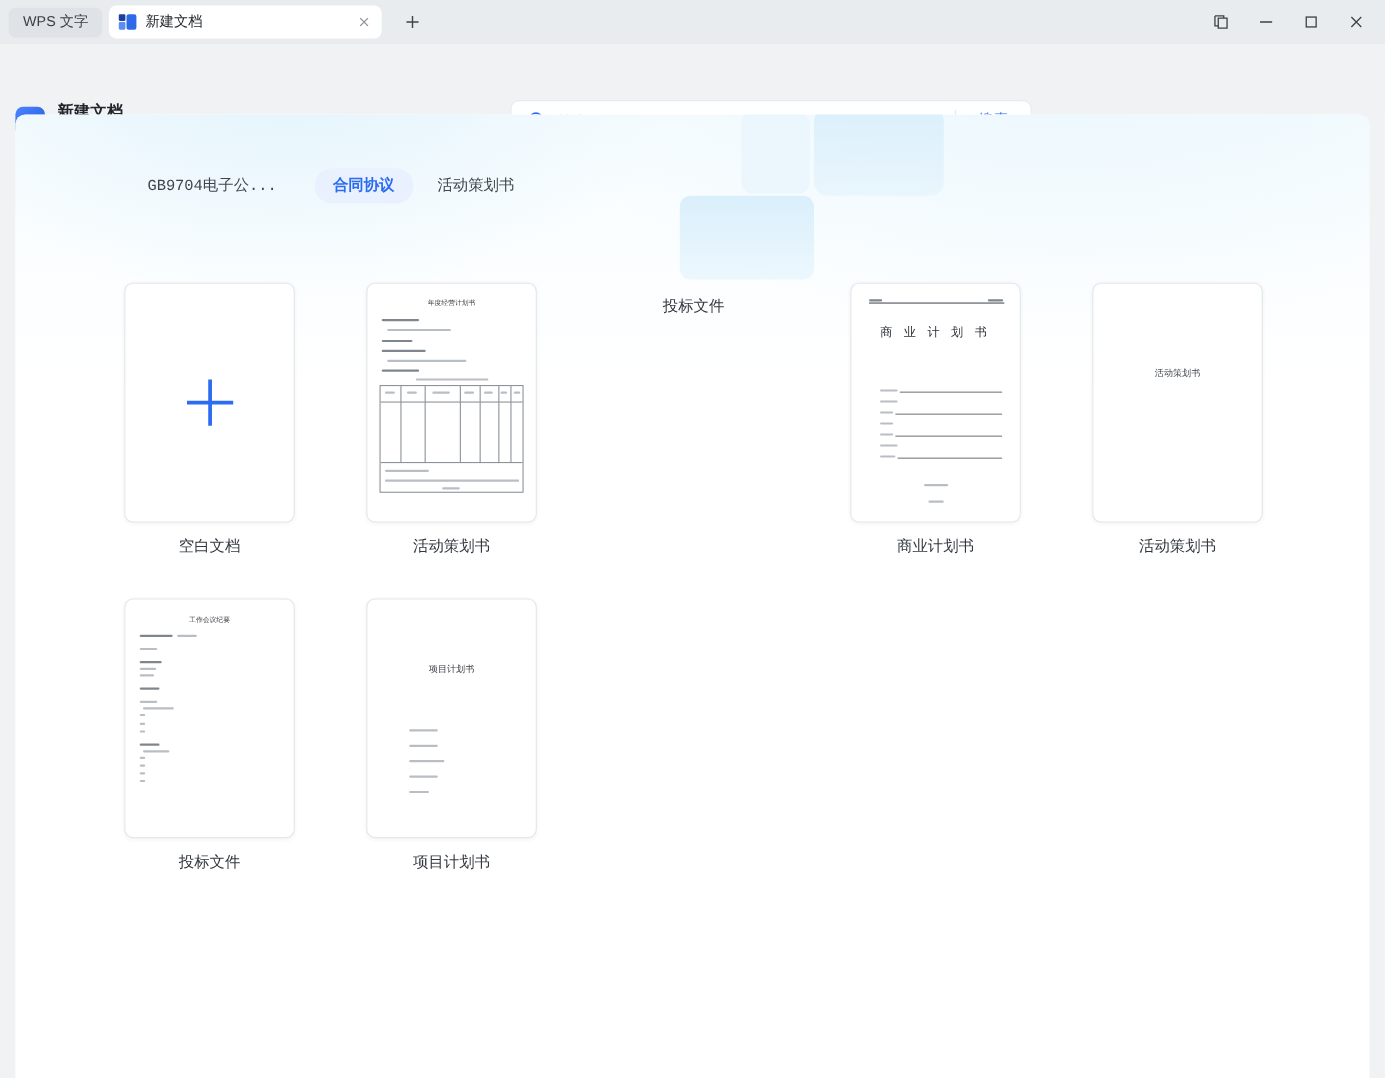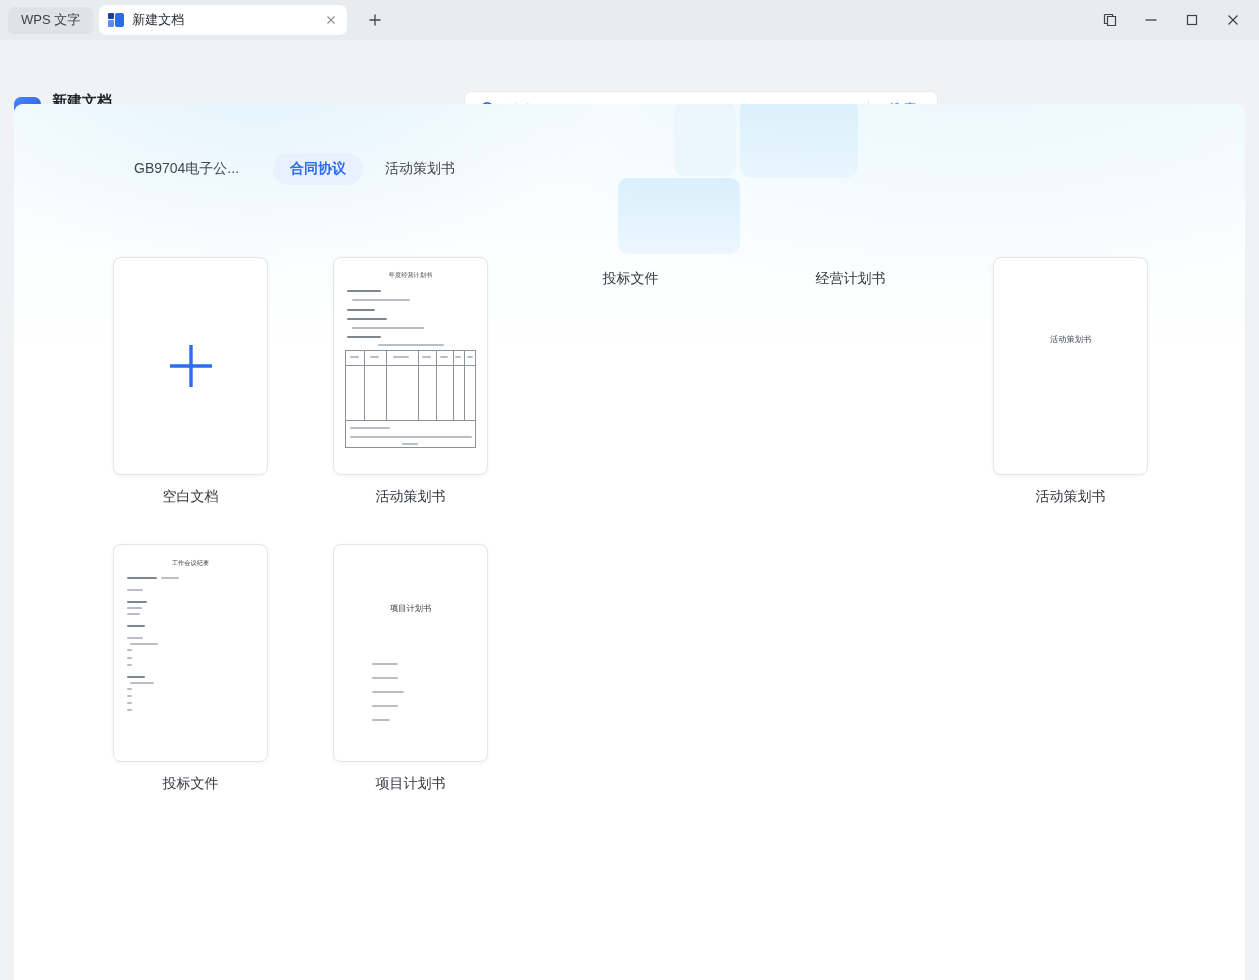--- a/index.html
+++ b/index.html
@@ -39,21 +39,21 @@
        radial-gradient(520px 300px at 20% -40px, rgba(210,236,250,.55), rgba(255,255,255,0) 70%),
        radial-gradient(700px 360px at 78% -60px, rgba(222,242,252,.5), rgba(255,255,255,0) 72%),
        linear-gradient(180deg, rgba(240,250,254,.55), rgba(255,255,255,0) 60%); }
   .decor-sq1 { position:absolute; left:726px; top:-6px; width:118px; height:80px; border-radius:12px; background:linear-gradient(180deg,#d7eefb,#e7f5fd); opacity:.85; }
   .decor-sq2 { position:absolute; left:660px; top:-2px; width:62px; height:74px; border-radius:10px; background:#e7f4fc; opacity:.65; }
   .decor-sq3 { position:absolute; left:604px; top:74px; width:122px; height:76px; border-radius:10px; background:linear-gradient(180deg,#d2ecfb,#e9f6fd); opacity:.8; }
 
   
   .filters { position:absolute; left:108px; top:49px; height:32px; display:flex; align-items:center; }
   .filter-item { font-size:14px; color:#40454c; cursor:pointer; padding:6px 12px; white-space:nowrap; }
-  .filter-item.plain { margin-right:12px; }
+  .filter-item.plain { margin-right:12px;font-family:Liberation Mono, monospace; }
   .filter-pill { font-size:14px; font-weight:bold; color:#2b6cf0; background:#e9f1fe; border-radius:17px; padding:7px 17px; margin:0 10px; cursor:pointer; white-space:nowrap; }
 
   
   .cards-row { position:absolute; left:99px; display:flex; gap:65px; }
   .row-1 { top:153px; }
   .row-2 { top:440px; }
   .cell { width:155px; }
   .thumb { width:155px; height:218px; background:#fff; border:1px solid #e3e6ea; border-radius:8px; box-shadow:0 1px 4px rgba(31,35,41,.05); position:relative; overflow:hidden; cursor:pointer; }
   .card-label { margin-top:13px; text-align:center; font-size:14px; color:#33383e; }
 
@@ -202,21 +202,40 @@
         </div>
       </div>
       <div class="card-label">活动策划书</div>
     </div>
 
     <div class="cell">
       <div class="card-label">投标文件</div>
     </div>
 
     <div class="cell">
-      <div class="card-label">经营计划书</div>
+      <div class="thumb">
+        <div class="bar dk" style="left:16px; top:14px; width:12px;"></div>
+        <div class="uline" style="left:16px; top:17px; width:123px; background:#4d5258;"></div>
+        <div class="bar dk" style="left:124px; top:14px; width:14px;"></div>
+        <div class="tt tt-c s90" style="top:36px;">商 业 计 划 书</div>
+        <div class="bar" style="left:26px; top:96px; width:16px;"></div>
+          <div class="uline" style="left:44px; top:98px; width:93px;"></div>
+        <div class="bar" style="left:26px; top:106px; width:16px;"></div>
+        <div class="bar" style="left:26px; top:116px; width:12px;"></div>
+          <div class="uline" style="left:40px; top:118px; width:97px;"></div>
+        <div class="bar" style="left:26px; top:126px; width:12px;"></div>
+        <div class="bar" style="left:26px; top:136px; width:12px;"></div>
+          <div class="uline" style="left:40px; top:138px; width:97px;"></div>
+        <div class="bar" style="left:26px; top:146px; width:16px;"></div>
+        <div class="bar" style="left:26px; top:156px; width:14px;"></div>
+          <div class="uline" style="left:42px; top:158px; width:95px;"></div>
+        <div class="bar" style="left:66px; top:182px; width:22px;"></div>
+        <div class="bar" style="left:70px; top:197px; width:14px;"></div>
+      </div>
+      <div class="card-label">商业计划书</div>
     </div>
 
     <div class="cell">
       <div class="thumb">
         <div class="tt tt-c s75" style="top:76px; color:#3f444a;">活动策划书</div>
       </div>
       <div class="card-label">活动策划书</div>
     </div>
   </div>
 

